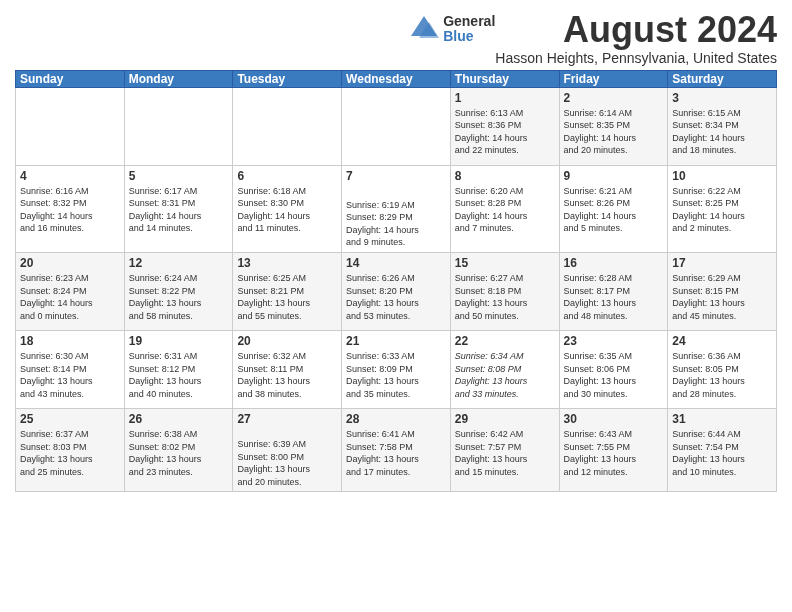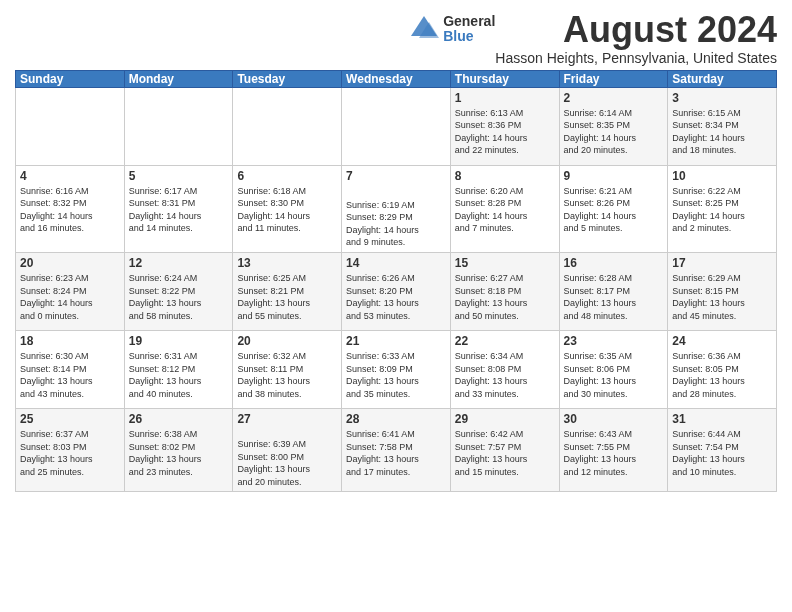--- a/index.html
+++ b/index.html
@@ -288,21 +288,21 @@
           </td>
           <td>
             <span class="day-number">21</span>
             <div class="day-info" style="white-space: pre-line;">Sunrise: 6:33 AM
 Sunset: 8:09 PM
 Daylight: 13 hours
 and 35 minutes.</div>
           </td>
           <td>
             <span class="day-number">22</span>
-            <div class="day-info" style="white-space: pre-line;">Sunrise: 6:34 AM
+            <div class="day-info" style="white-space: pre-line; font-style: italic;">Sunrise: 6:34 AM
 Sunset: 8:08 PM
 Daylight: 13 hours
 and 33 minutes.</div>
           </td>
           <td>
             <span class="day-number">23</span>
             <div class="day-info" style="white-space: pre-line;">Sunrise: 6:35 AM
 Sunset: 8:06 PM
 Daylight: 13 hours
 and 30 minutes.</div>

